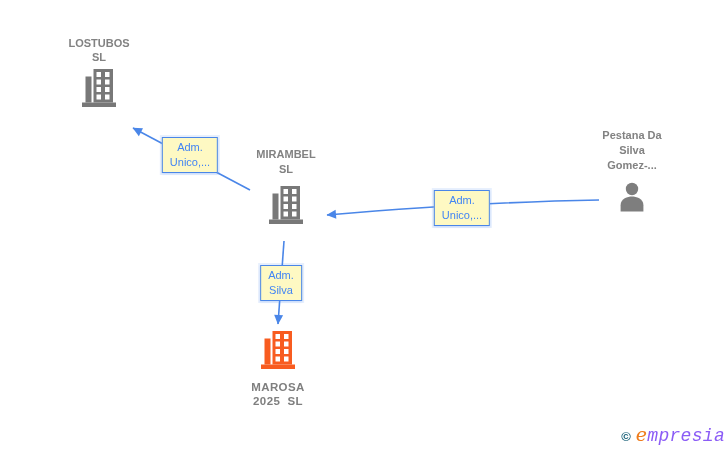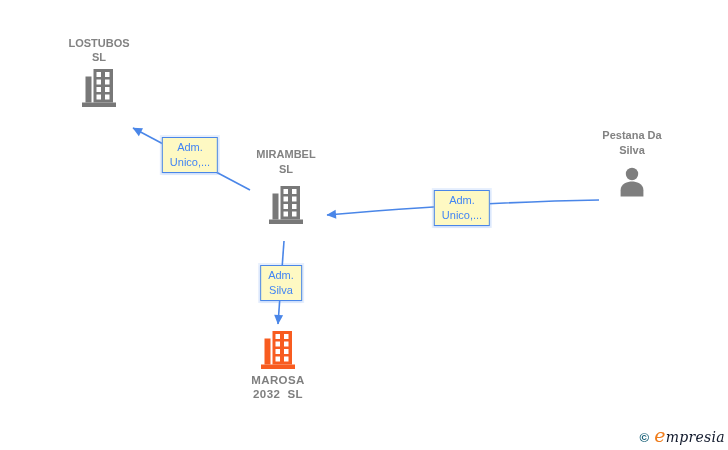--- a/index.html
+++ b/index.html
@@ -71,21 +71,21 @@
     color: #186078;
     font-size: 13px;
     font-weight: bold;
   }
   .footer .brand {
     font-family: "DejaVu Serif", serif;
     font-style: italic;
     letter-spacing: 0.3px;
   }
   .footer .brand-e { color: #ef7c1b; font-size: 19px; }
-  .footer .brand-rest { color: #0f172a; font-size: 14px; }
+  .footer .brand-rest { color: #8b5cf6; font-size: 18px; font-family: Liberation Mono, monospace; }
 </style>
 </head>
 <body>
 
 <div class="canvas">
 
   <svg class="edges" width="728" height="450" viewBox="0 0 728 450">
     <defs>
       <marker id="arrow" markerUnits="userSpaceOnUse" markerWidth="11" markerHeight="10" refX="9.5" refY="5" orient="auto">
         <path d="M0.5,0.5 L10,5 L0.5,9.5 Z" fill="#4a86e8"></path>
@@ -141,20 +141,21 @@
         <rect x="14.5" y="25.5" width="4.5" height="5"></rect>
           <rect x="23" y="25.5" width="4.5" height="5"></rect>
       </g>
     </svg>
   </div>
 
   <div class="node person" style="left:562px; top:128px;">
     <div class="node-label">
       <div>Pestana Da</div>
       <div>Silva</div>
+      <div>Gomez-...</div>
     </div>
     <svg class="icon person-icon" style="margin-top:9px;" width="30" height="30" viewBox="0 0 30 30">
       <g fill="currentColor">
         <circle cx="15" cy="7" r="6.2"></circle>
         <path d="M15,14.6 C10.8,14.6 3.6,16.7 3.6,23.2 L3.6,29.4 L26.4,29.4 L26.4,23.2 C26.4,16.7 19.2,14.6 15,14.6 Z"></path>
       </g>
     </svg>
   </div>
 
   <div class="node company highlight" style="left:208px; top:331px;">
@@ -168,23 +169,23 @@
         <rect x="14.5" y="3" width="4.5" height="5"></rect>
           <rect x="23" y="3" width="4.5" height="5"></rect>
         <rect x="14.5" y="10.5" width="4.5" height="5"></rect>
           <rect x="23" y="10.5" width="4.5" height="5"></rect>
         <rect x="14.5" y="18" width="4.5" height="5"></rect>
           <rect x="23" y="18" width="4.5" height="5"></rect>
         <rect x="14.5" y="25.5" width="4.5" height="5"></rect>
           <rect x="23" y="25.5" width="4.5" height="5"></rect>
       </g>
     </svg>
-    <div class="node-label highlight-label" style="margin-top:4px;">
+    <div class="node-label highlight-label" style="margin-top:11px;">
       <div>MAROSA</div>
-      <div>2032  SL</div>
+      <div>2025  SL</div>
     </div>
   </div>
 
   <div class="edge-label" style="left:190px; top:137px;">
     <div>Adm.</div>
     <div>Unico,...</div>
   </div>
 
   <div class="edge-label" style="left:462px; top:190px;">
     <div>Adm.</div>

